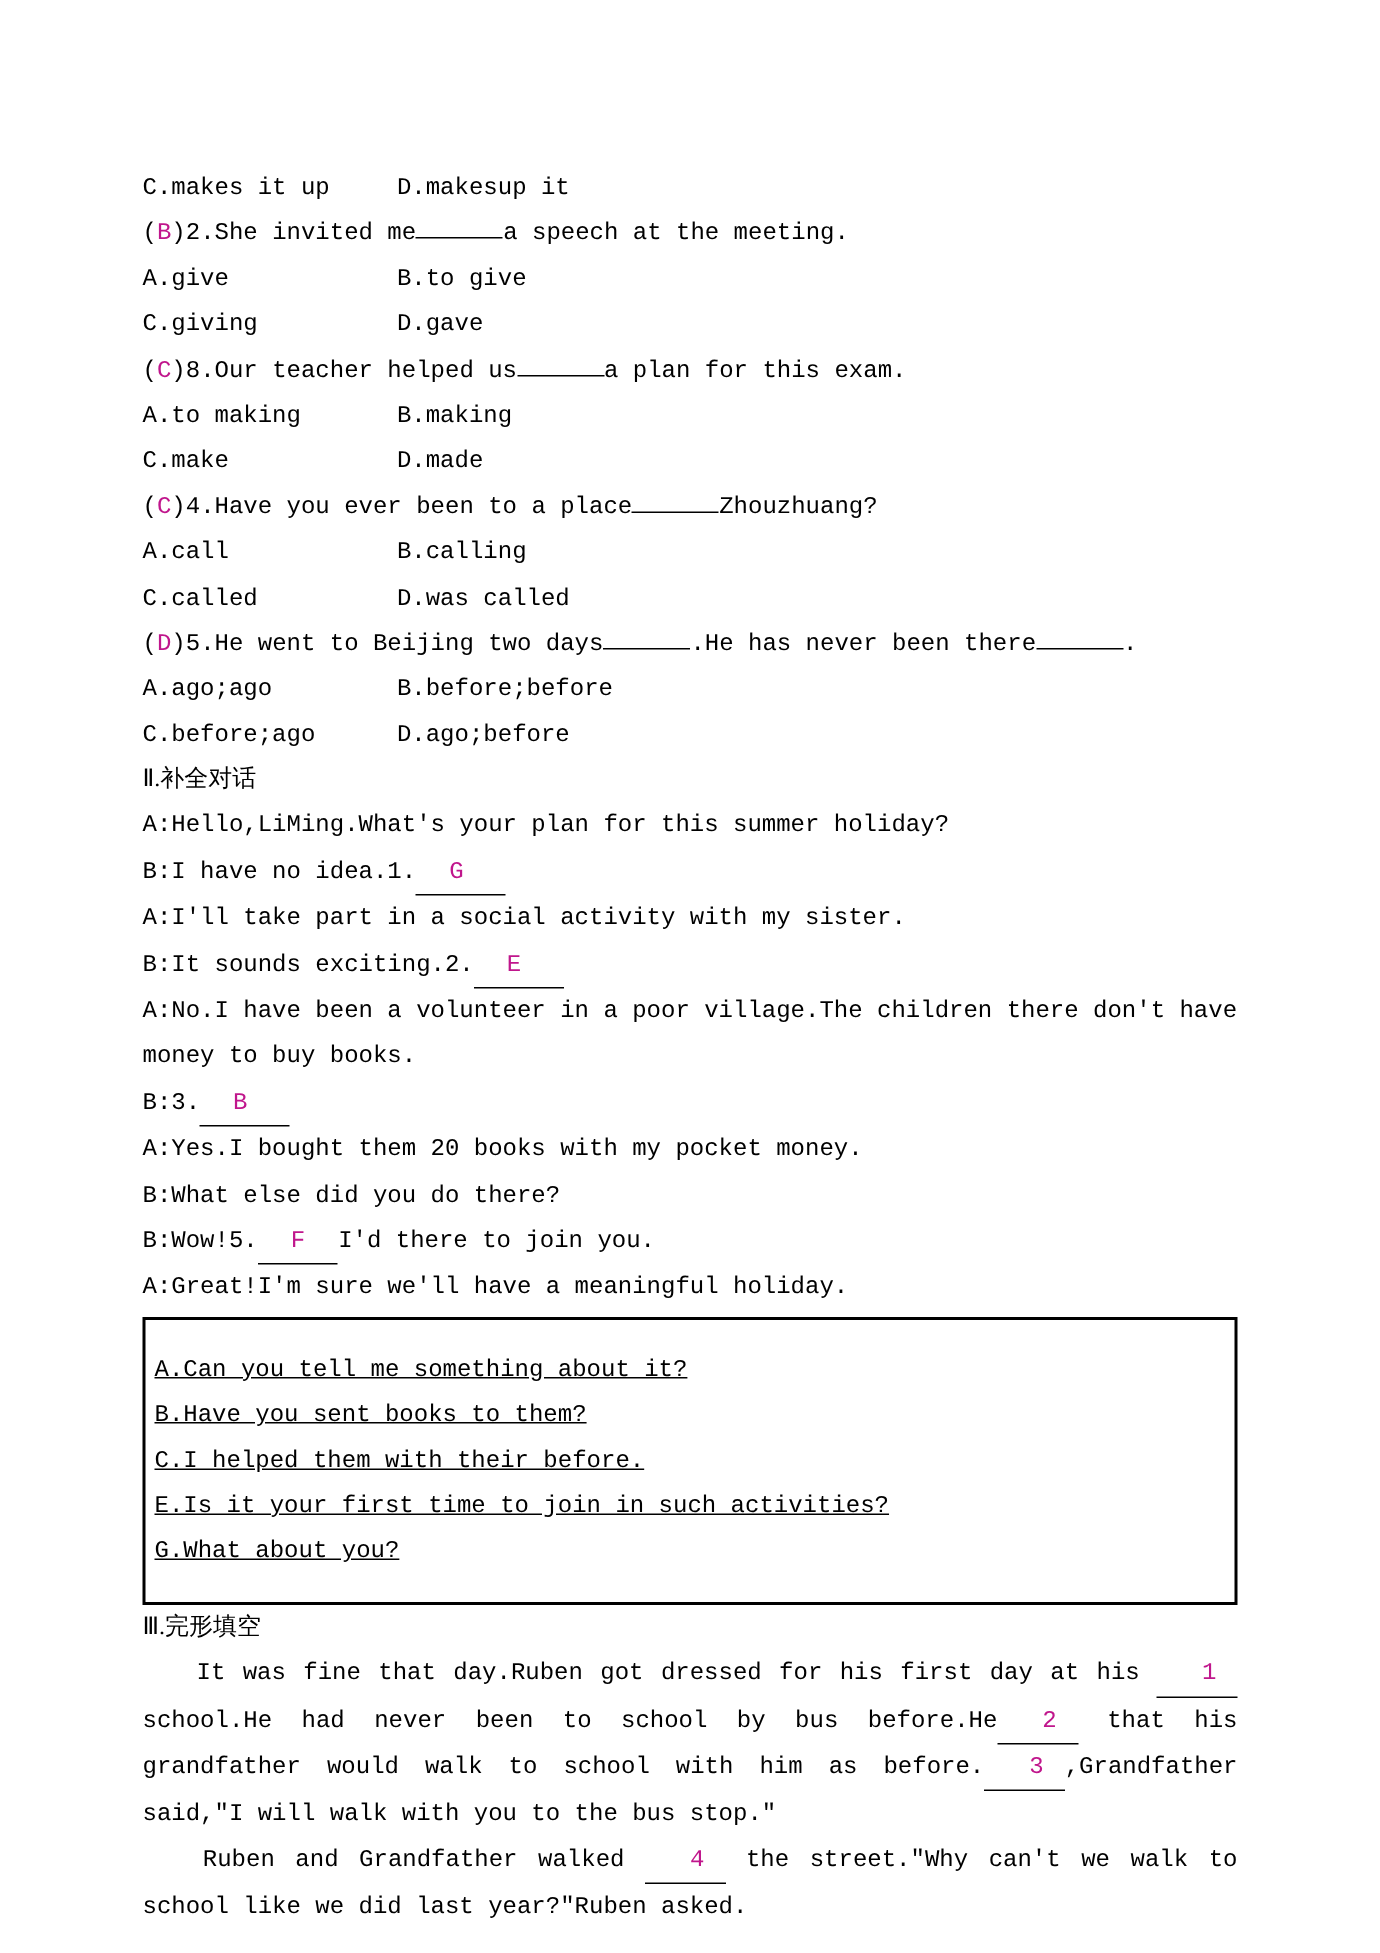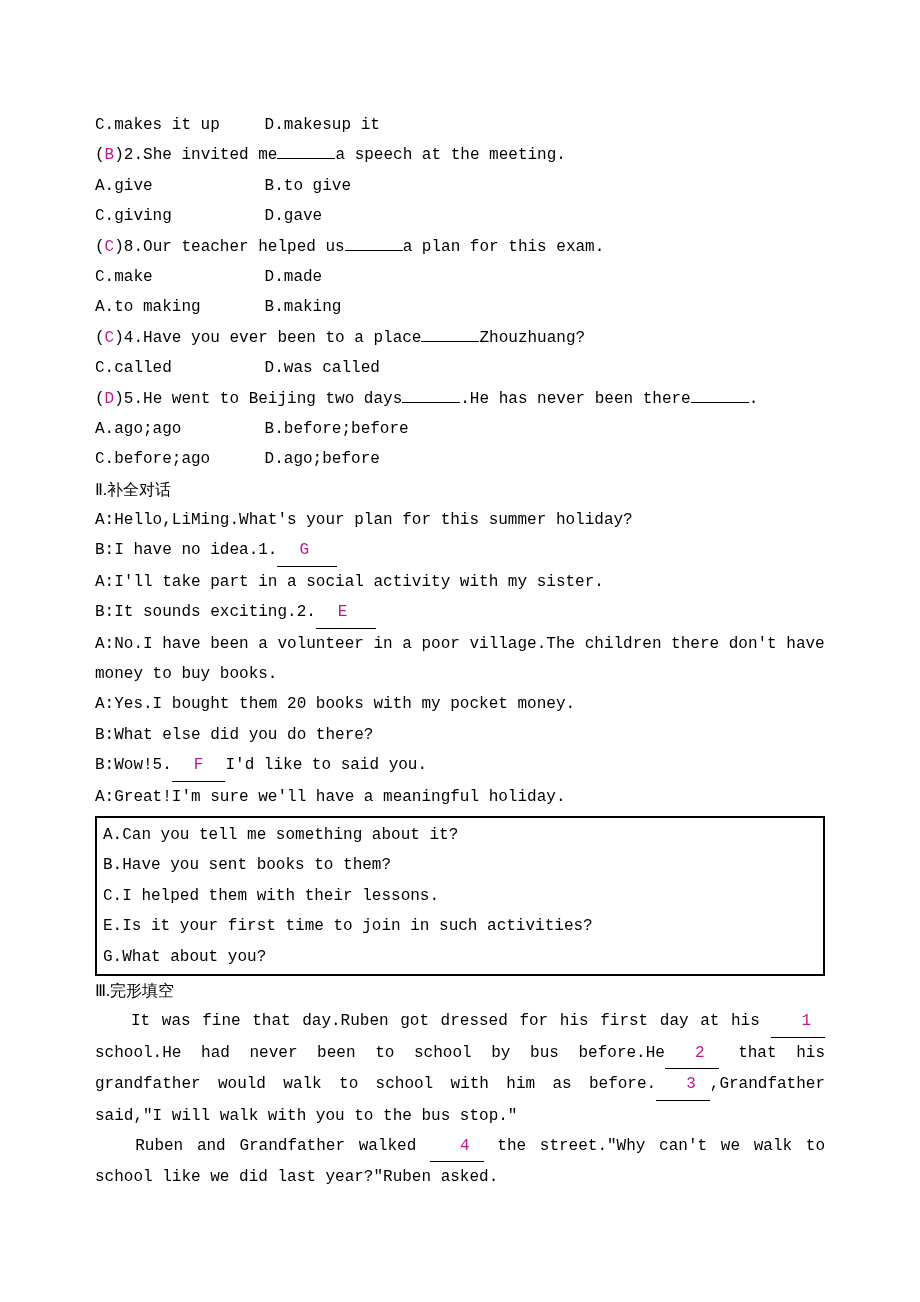--- a/index.html
+++ b/index.html
@@ -32,22 +32,23 @@
     min-width: 48px;
     text-align: left;
     padding: 0 6px;
   }
   .magenta { color: #c0168c; }
   .row { margin: 0; }
   .opt { display: inline-block; }
   .w1 { width: 160px; }
   .box {
     border: 2px solid #000;
-    padding: 2px 6px;
+    padding: 18px 6px;
     margin-top: 4px;
+    text-decoration: underline;
   }
   .box p { margin: 0; }
 </style>
 </head>
 <body>
 
 <div class="page">
 
   <p class="row mono">
     <span class="opt w1">C.makes it up</span>
@@ -59,29 +60,33 @@
     <span class="opt w1">A.give</span>
     <span class="opt">B.to give</span>
   </p>
   <p class="row mono">
     <span class="opt w1">C.giving</span>
     <span class="opt">D.gave</span>
   </p>
 
   <p class="row mono">(<span class="magenta">C</span><span>)8.Our teacher helped us</span><span class="blank"></span><span>a plan for this exam.</span></p>
   <p class="row mono">
+    <span class="opt w1">A.to making</span>
+    <span class="opt">B.making</span>
+  </p>
+  <p class="row mono">
     <span class="opt w1">C.make</span>
     <span class="opt">D.made</span>
   </p>
-  <p class="row mono">
-    <span class="opt w1">A.to making</span>
-    <span class="opt">B.making</span>
-  </p>
 
   <p class="row mono">(<span class="magenta">C</span><span>)4.Have you ever been to a place</span><span class="blank"></span><span>Zhouzhuang?</span></p>
+  <p class="row mono">
+    <span class="opt w1">A.call</span>
+    <span class="opt">B.calling</span>
+  </p>
   <p class="row mono">
     <span class="opt w1">C.called</span>
     <span class="opt">D.was called</span>
   </p>
 
   <p class="row mono">(<span class="magenta">D</span><span>)5.He went to Beijing two days</span><span class="blank"></span><span>.He has never been there</span><span class="blank"></span><span>.</span></p>
   <p class="row mono">
     <span class="opt w1">A.ago;ago</span>
     <span class="opt">B.before;before</span>
   </p>
@@ -90,29 +95,30 @@
     <span class="opt">D.ago;before</span>
   </p>
 
   <p class="row">Ⅱ.补全对话</p>
 
   <p class="row mono">A:Hello,LiMing.What's your plan for this summer holiday?</p>
   <p class="row mono"><span>B:I have no idea.1.</span><span class="blank-ans">　<span class="magenta">G</span>　</span></p>
   <p class="row mono">A:I'll take part in a social activity with my sister.</p>
   <p class="row mono"><span>B:It sounds exciting.2.</span><span class="blank-ans">　<span class="magenta">E</span>　</span></p>
   <p class="row mono">A:No.I have been a volunteer in a poor village.The children there don't have money to buy books.</p>
+  <p class="row mono"><span>B:3.</span><span class="blank-ans">　<span class="magenta">B</span>　</span></p>
   <p class="row mono">A:Yes.I bought them 20 books with my pocket money.</p>
   <p class="row mono">B:What else did you do there?</p>
-  <p class="row mono"><span>B:Wow!5.</span><span class="blank-ans" style="min-width:34px">　<span class="magenta">F</span>　</span><span>I'd like to said you.</span></p>
+  <p class="row mono"><span>B:Wow!5.</span><span class="blank-ans" style="min-width:34px">　<span class="magenta">F</span>　</span><span>I'd there to join you.</span></p>
   <p class="row mono">A:Great!I'm sure we'll have a meaningful holiday.</p>
 
   <div class="box mono">
     <p>A.Can you tell me something about it?</p>
     <p>B.Have you sent books to them?</p>
-    <p>C.I helped them with their lessons.</p>
+    <p>C.I helped them with their before.</p>
     <p>E.Is it your first time to join in such activities?</p>
     <p>G.What about you?</p>
   </div>
 
   <p class="row">Ⅲ.完形填空</p>
 
   <p class="row mono" style="text-align:justify">　　<span>It was fine that day.Ruben got dressed for his first day at his </span><span class="blank-ans" style="min-width:26px;text-align:center">　<span class="magenta">1</span>　</span><span>school.He had never been to school by bus before.He</span><span class="blank-ans" style="min-width:26px;text-align:center">　<span class="magenta">2</span>　</span><span> that his grandfather would walk to school with him as before.</span><span class="blank-ans" style="min-width:26px;text-align:center">　<span class="magenta">3</span>　</span><span>,Grandfather said,"I will walk with you to the bus stop."</span></p>
 
   <p class="row mono" style="text-align:justify">　　<span>Ruben and Grandfather walked </span><span class="blank-ans" style="min-width:26px;text-align:center">　<span class="magenta">4</span>　</span><span> the street."Why can't we walk to school like we did last year?"Ruben asked.</span></p>
 

